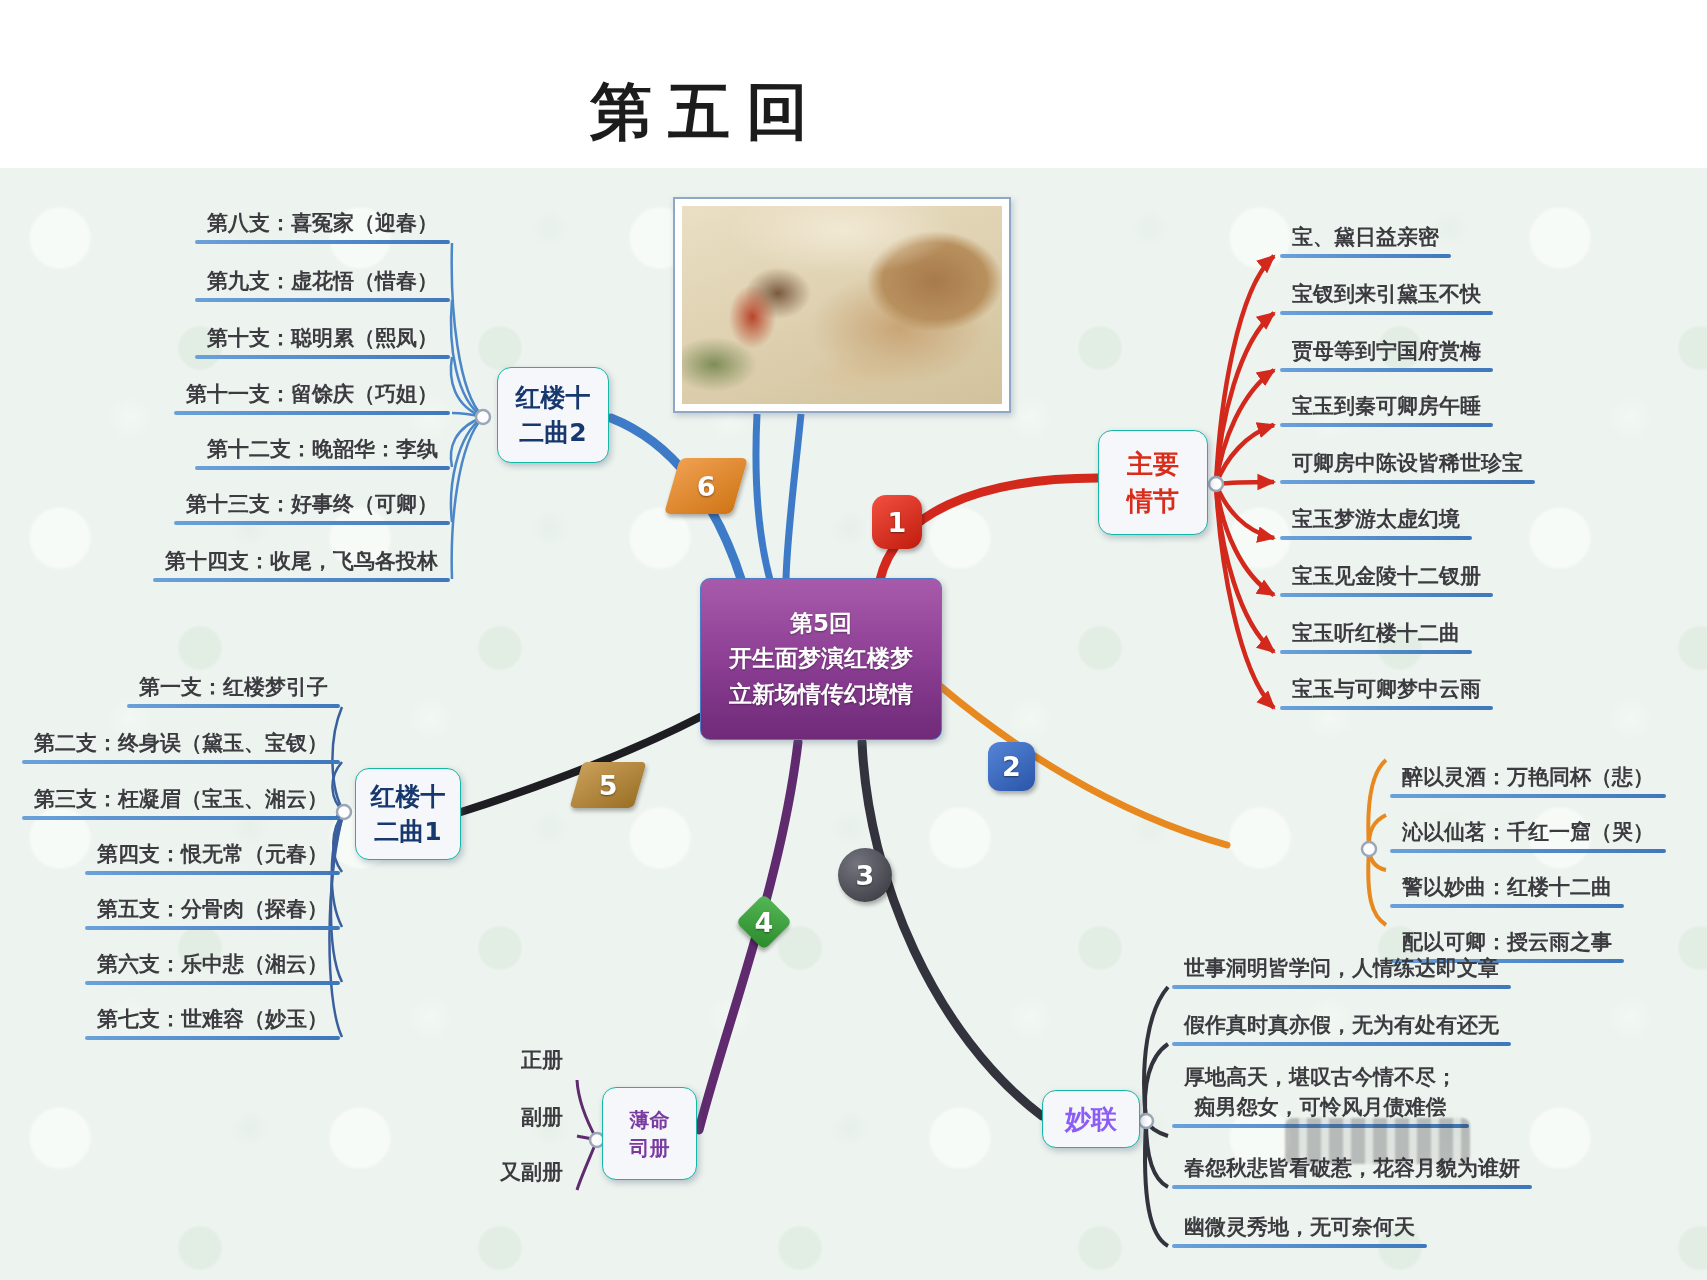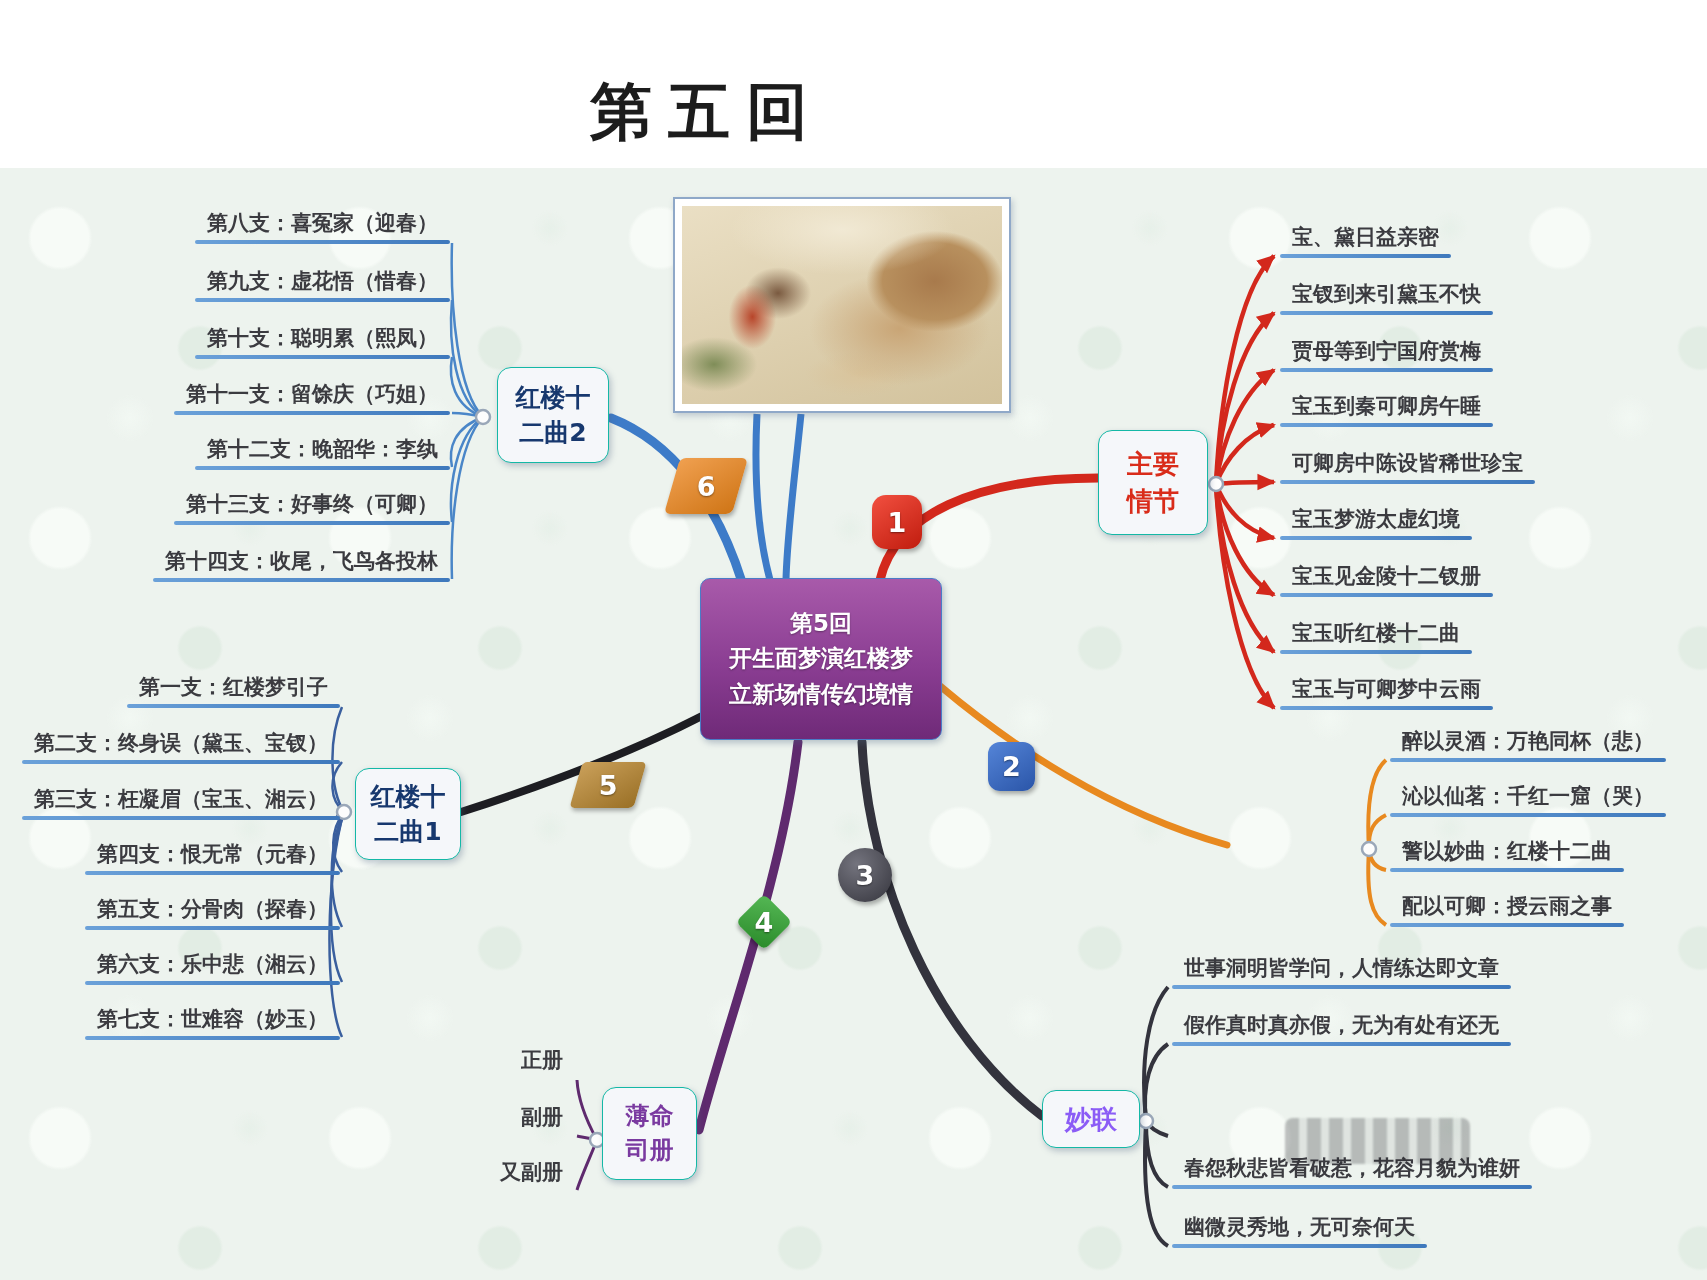--- a/index.html
+++ b/index.html
@@ -38,32 +38,32 @@
     font-weight:700;text-align:center;line-height:1.4;white-space:nowrap;}
   .node-center{left:700px;top:578px;width:242px;height:162px;border-radius:10px;
     border-color:#4a7cc7;color:#ffffff;font-size:23px;line-height:1.55;
     background:linear-gradient(180deg,#a85aaa 0%,#8a3d92 55%,#6f2a78 100%);
     text-shadow:0 1px 2px rgba(0,0,0,.35);}
   .node-qu2{left:497px;top:367px;width:112px;height:96px;font-size:25px;color:#17386e;}
   .node-qu1{left:355px;top:768px;width:106px;height:92px;font-size:25px;color:#17386e;}
   .node-main{left:1098px;top:430px;width:110px;height:105px;font-size:26px;color:#d92c1a;}
   .node-jh{left:1227px;top:795px;width:135px;height:92px;font-size:23px;color:#e0551a;}
   .node-ml{left:1042px;top:1090px;width:98px;height:58px;font-size:26px;color:#8b5cf6;}
-  .node-bm{left:602px;top:1087px;width:95px;height:93px;font-size:24px;color:#7a3aa0;}
+  .node-bm{left:602px;top:1087px;width:95px;height:93px;font-size:20px;color:#7a3aa0;}
   
   .item{position:absolute;z-index:3;display:flex;flex-direction:column;}
   .item .t{font-size:21px;font-weight:600;color:#3b3b40;white-space:nowrap;
     line-height:30px;padding:0 12px;text-align:center;}
   .item .u{height:4px;border-radius:3px;margin-top:2px;
     background:linear-gradient(90deg,#6ba1d9,#3e78bc);}
   .lt{right:1257px;align-items:stretch;}
   .lb{right:1367px;align-items:stretch;}
   .bm{right:1132px;align-items:center;}
   .rm{left:1280px;align-items:stretch;}
-  .jh{left:1390px;align-items:stretch;}
+  .jh{left:1390px;align-items:stretch;margin-top:36px;}
   .ml{left:1172px;align-items:stretch;}
   
   .marker{position:absolute;z-index:5;display:flex;align-items:center;justify-content:center;
     color:#ffffff;font-weight:700;font-size:27px;text-shadow:0 1px 2px rgba(0,0,0,.45);
     box-shadow:2px 3px 4px rgba(0,0,0,.3);}
   .m1{left:872px;top:495px;width:50px;height:54px;border-radius:14px;
     background:linear-gradient(145deg,#f25040,#c01c0e);}
   .m2{left:988px;top:742px;width:47px;height:49px;border-radius:12px;
     background:linear-gradient(145deg,#5585d8,#2a55a8);}
   .m3{left:838px;top:848px;width:54px;height:54px;border-radius:50%;
@@ -333,20 +333,25 @@
     </div>
 
   <div class="item ml" style="top:953px">
       <div class="t">世事洞明皆学问，人情练达即文章</div>
       <div class="u"></div>
     </div>
   <div class="item ml" style="top:1010px">
       <div class="t">假作真时真亦假，无为有处有还无</div>
       <div class="u"></div>
     </div>
+  <div class="item ml" style="top:1062px">
+    <div class="t">厚地高天，堪叹古今情不尽；</div>
+    <div class="t">痴男怨女，可怜风月债难偿</div>
+    <div class="u"></div>
+  </div>
   <div class="item ml" style="top:1153px">
       <div class="t">春怨秋悲皆看破惹，花容月貌为谁妍</div>
       <div class="u"></div>
     </div>
   <div class="item ml" style="top:1212px">
       <div class="t">幽微灵秀地，无可奈何天</div>
       <div class="u"></div>
     </div>
 
   <div class="item bm" style="top:1045px">

